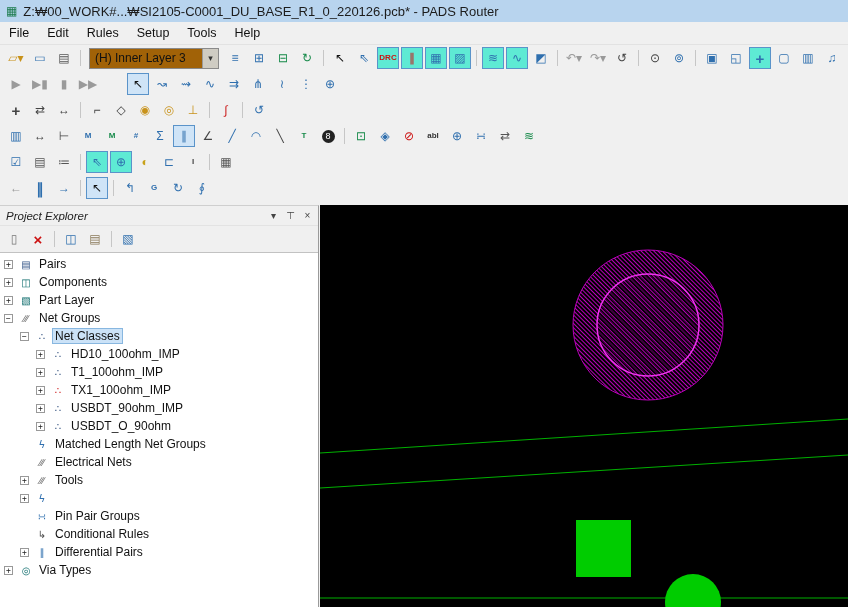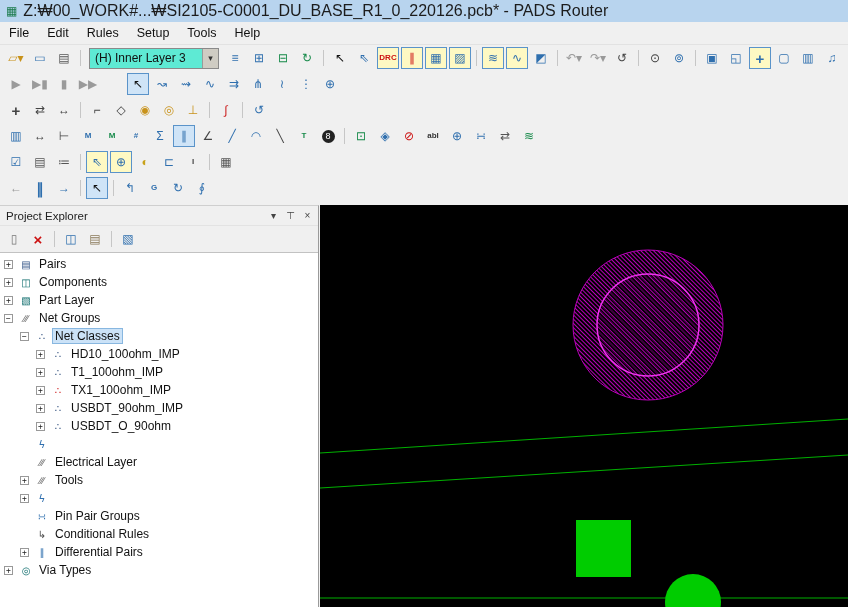--- a/index.html
+++ b/index.html
@@ -3,58 +3,58 @@
 <meta charset="utf-8">
 <style>
   html,body{margin:0;padding:0;}
   body{width:848px;height:607px;position:relative;overflow:hidden;
        font-family:"Liberation Sans",sans-serif;background:#f0f0f0;}
 
   
   .titlebar{position:absolute;left:0;top:0;width:848px;height:22px;background:#b8d4ee;
             display:flex;align-items:center;padding:0 6px;box-sizing:border-box;}
   .appicon{font-size:12px;color:#1a7a4a;margin-right:6px;}
-  .title-text{font-size:16px;color:#1c1c1c;white-space:nowrap;}
+  .title-text{font-size:13px;color:#1c1c1c;white-space:nowrap;}
 
   
   .menubar{position:absolute;left:0;top:22px;width:848px;height:23px;background:#f0f0f0;
            display:flex;align-items:center;border-bottom:1px solid #e2e2e2;box-sizing:border-box;}
   .mitem{padding:0 9px;font-size:12.5px;color:#111;height:100%;display:flex;align-items:center;}
 
   
   .toolbars{position:absolute;left:0;top:45px;width:848px;height:160px;background:#f0f0f0;}
   .tbrow{display:flex;align-items:center;height:26px;padding:0 4px;}
   .tbgroup{display:flex;align-items:center;}
   .gap{width:26px;height:1px;}
   .tbtn{width:22px;height:22px;margin:0 1px;display:flex;align-items:center;justify-content:center;
         border:1px solid transparent;background:transparent;padding:0;font-family:inherit;}
   .tbtn .g{font-size:12px;line-height:1;white-space:nowrap;}
-  .tbtn.frame{border:1px solid #5a93c9;background:#fef9c3;}
+  .tbtn.frame{border:1px solid #5a93c9;background:#5eead4;}
   .tbtn.pressed{border:1px solid #5a93c9;background:#cfe4f7;}
   .tbtn.text .g{font-size:8px;font-weight:bold;}
   .tbtn.big .g{font-size:15px;font-weight:bold;}
   .tbtn.ball .g{background:#222;border-radius:50%;width:13px;height:13px;line-height:13px;
                 font-size:9px;text-align:center;}
   .tbtn.sep{width:7px;pointer-events:none;border:none;background:none;}
   .tbtn.sep::after{content:"";display:block;width:1px;height:16px;background:#c6c6c6;margin:0 auto;}
 
   
-  .combo{display:flex;align-items:center;height:21px;width:150px;background:#5eead4;
+  .combo{display:flex;align-items:center;height:21px;width:150px;background:#a16207;
          border:1px solid #8a8a8a;margin:0 4px;box-sizing:border-box;}
   .combo-text{flex:1;font-size:12px;padding-left:5px;color:#111;white-space:nowrap;}
   .combo-arrow{width:15px;height:100%;display:flex;align-items:center;justify-content:center;
                background:#cfccc3;border-left:1px solid #9a9a9a;font-size:9px;color:#333;}
 
   
   .pe{position:absolute;left:0;top:205px;width:319px;height:402px;background:#f0f0f0;
       border-right:1px solid #9a9a9a;border-top:1px solid #cfcfcf;box-sizing:border-box;
       display:flex;flex-direction:column;}
   .pe-header{height:19px;flex:none;display:flex;align-items:center;gap:2px;
              padding:0 3px 0 6px;font-size:11.5px;color:#222;}
-  .pe-title{flex:1;}
+  .pe-title{flex:1;font-style:italic;}
   .pe-hbtn{width:15px;text-align:center;font-size:10px;color:#444;}
   .pe-toolbar{height:26px;flex:none;display:flex;align-items:center;padding:0 2px;
               border-top:1px solid #e3e3e3;}
   .pe-tree{flex:1;background:#fff;border-top:1px solid #c2c2c2;padding:2px 0 0 4px;overflow:hidden;}
 
   .trow{height:18px;display:flex;align-items:center;font-size:12px;color:#111;}
   .exp{box-sizing:border-box;width:9px;height:9px;border:1px solid #999;background:#fff;
        font:8px/7px "DejaVu Sans Mono",monospace;text-align:center;margin-right:4px;flex:none;color:#222;}
   .exp.none{visibility:hidden;}
   .ticon{width:18px;flex:none;text-align:center;font-size:10px;margin-right:2px;
@@ -521,25 +521,26 @@
         <span class="tlabel">USBDT_90ohm_IMP</span>
       </div>
       <div class="trow" style="padding-left: 32px;">
         <span class="exp">+</span>
         <span class="ticon" style="color: rgb(42, 74, 122);">∴</span>
         <span class="tlabel">USBDT_O_90ohm</span>
       </div>
       <div class="trow" style="padding-left: 16px;">
         <span class="exp none"></span>
         <span class="ticon" style="color: rgb(47, 111, 174);">ϟ</span>
+        <span class="tlabel">Matched Length Net Groups</span>
       </div>
       <div class="trow" style="padding-left: 16px;">
         <span class="exp none"></span>
         <span class="ticon" style="color: rgb(102, 102, 102);">∕∕∕</span>
-        <span class="tlabel">Electrical Layer</span>
+        <span class="tlabel">Electrical Nets</span>
       </div>
       <div class="trow" style="padding-left: 16px;">
         <span class="exp">+</span>
         <span class="ticon" style="color: rgb(102, 102, 102);">∕∕∕</span>
         <span class="tlabel">Tools</span>
       </div>
       <div class="trow" style="padding-left: 16px;">
         <span class="exp">+</span>
         <span class="ticon" style="color: rgb(47, 111, 174);">ϟ</span>
       </div>

